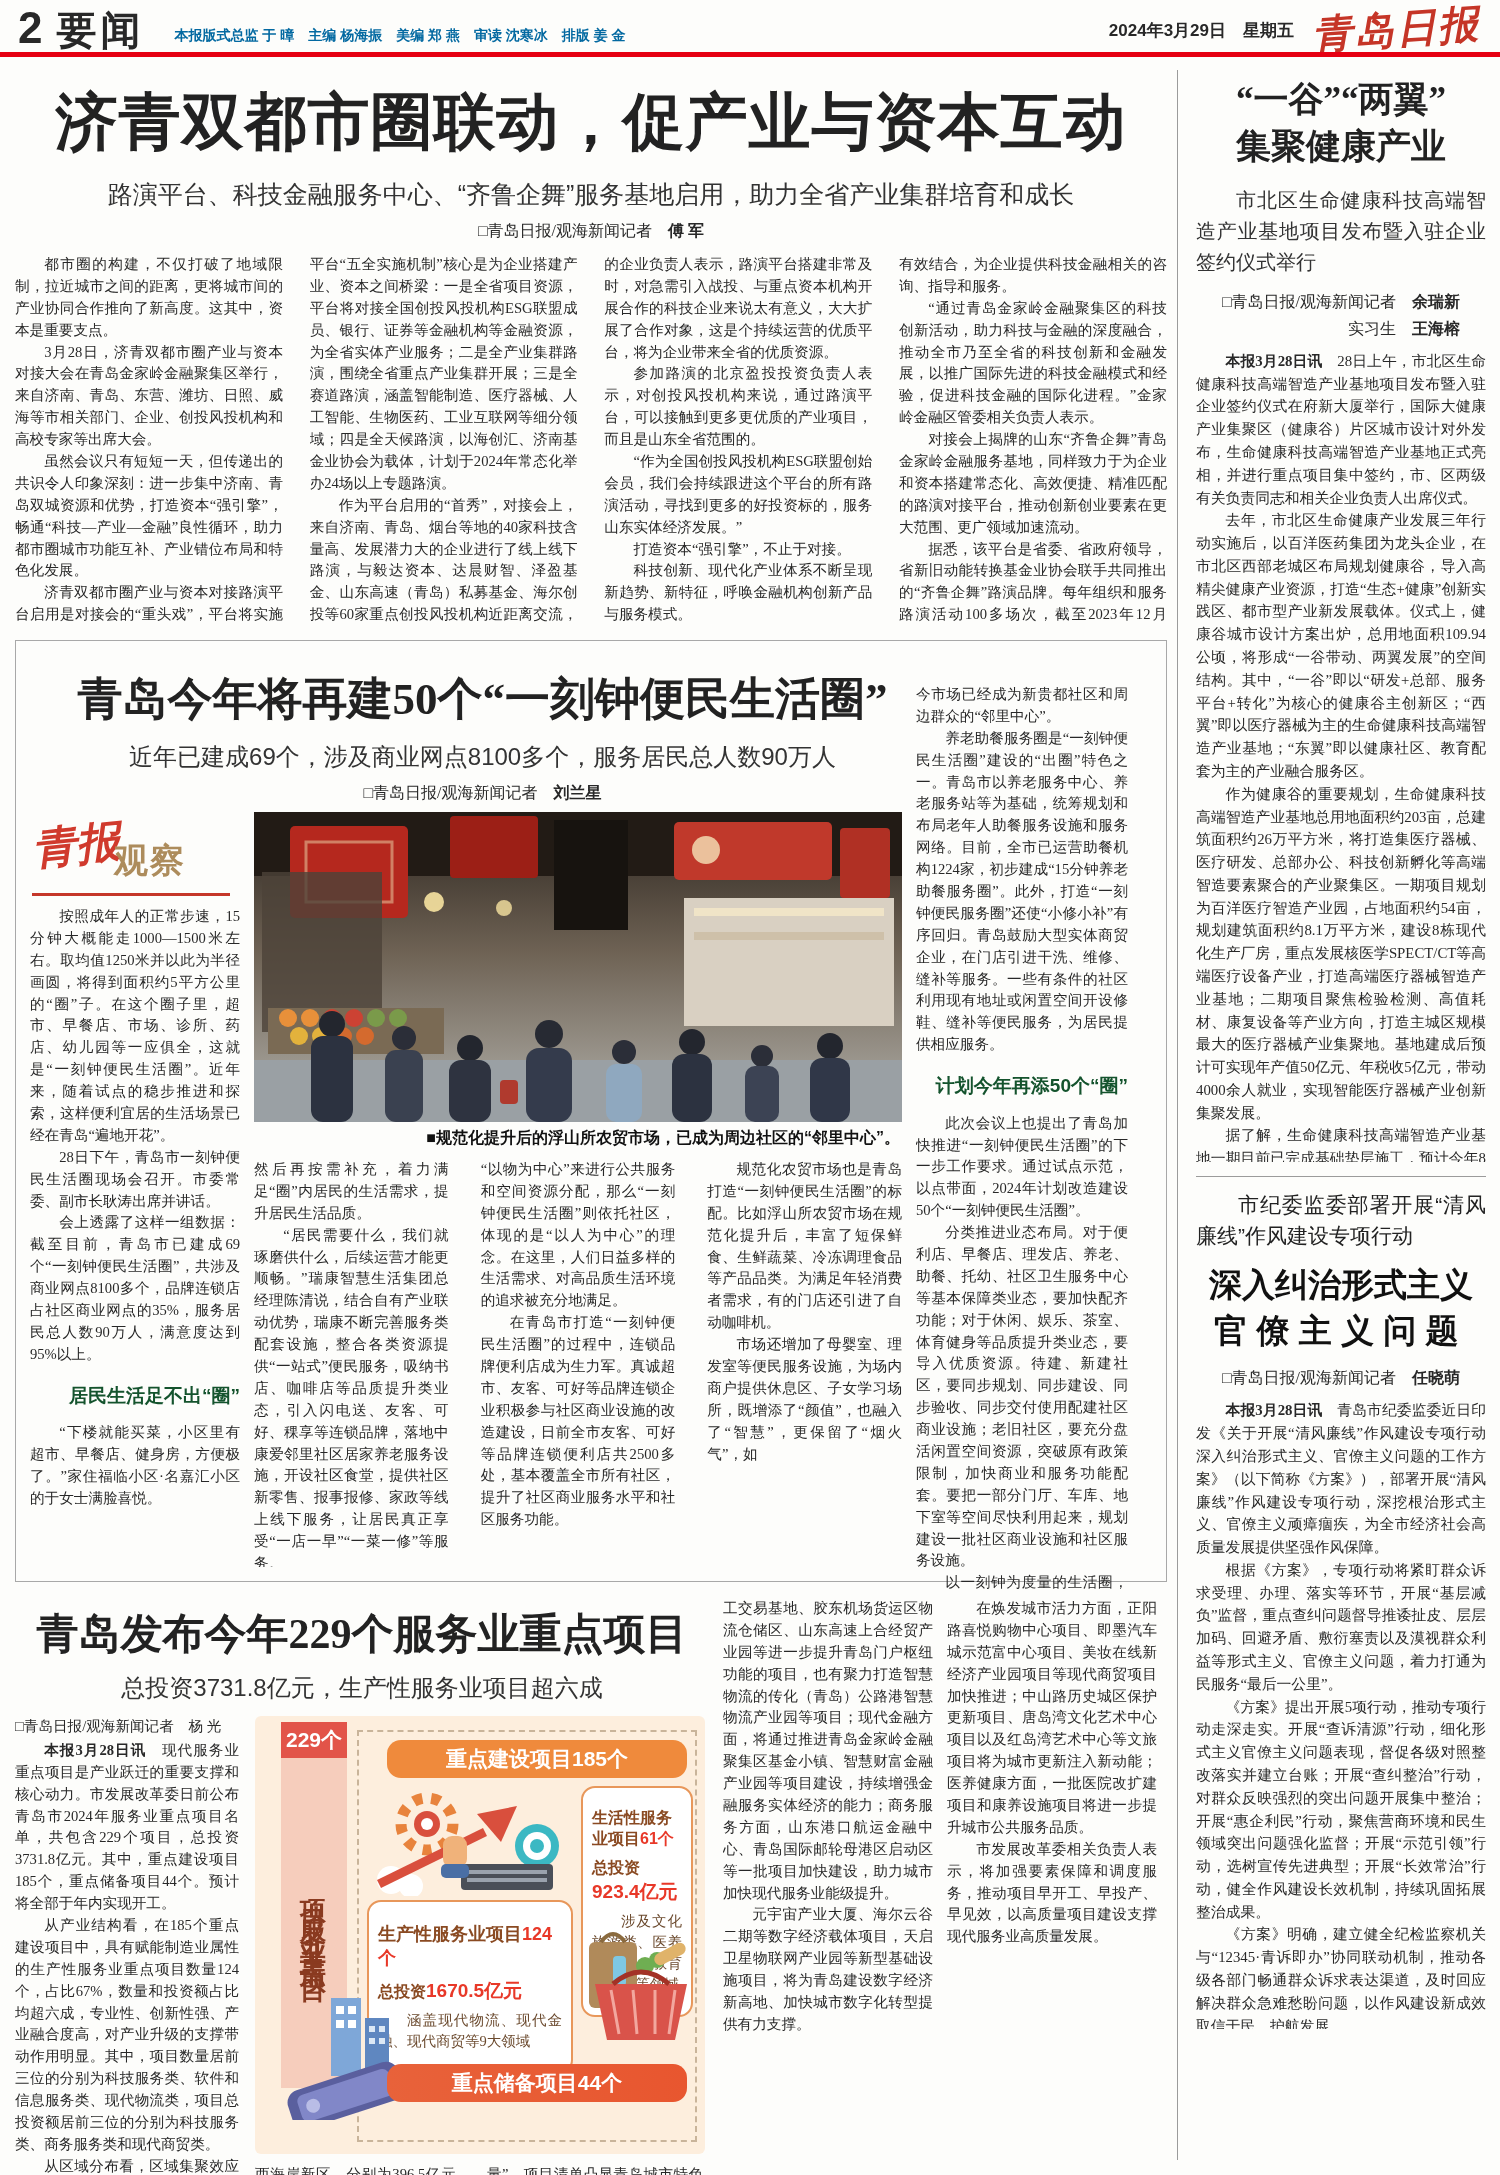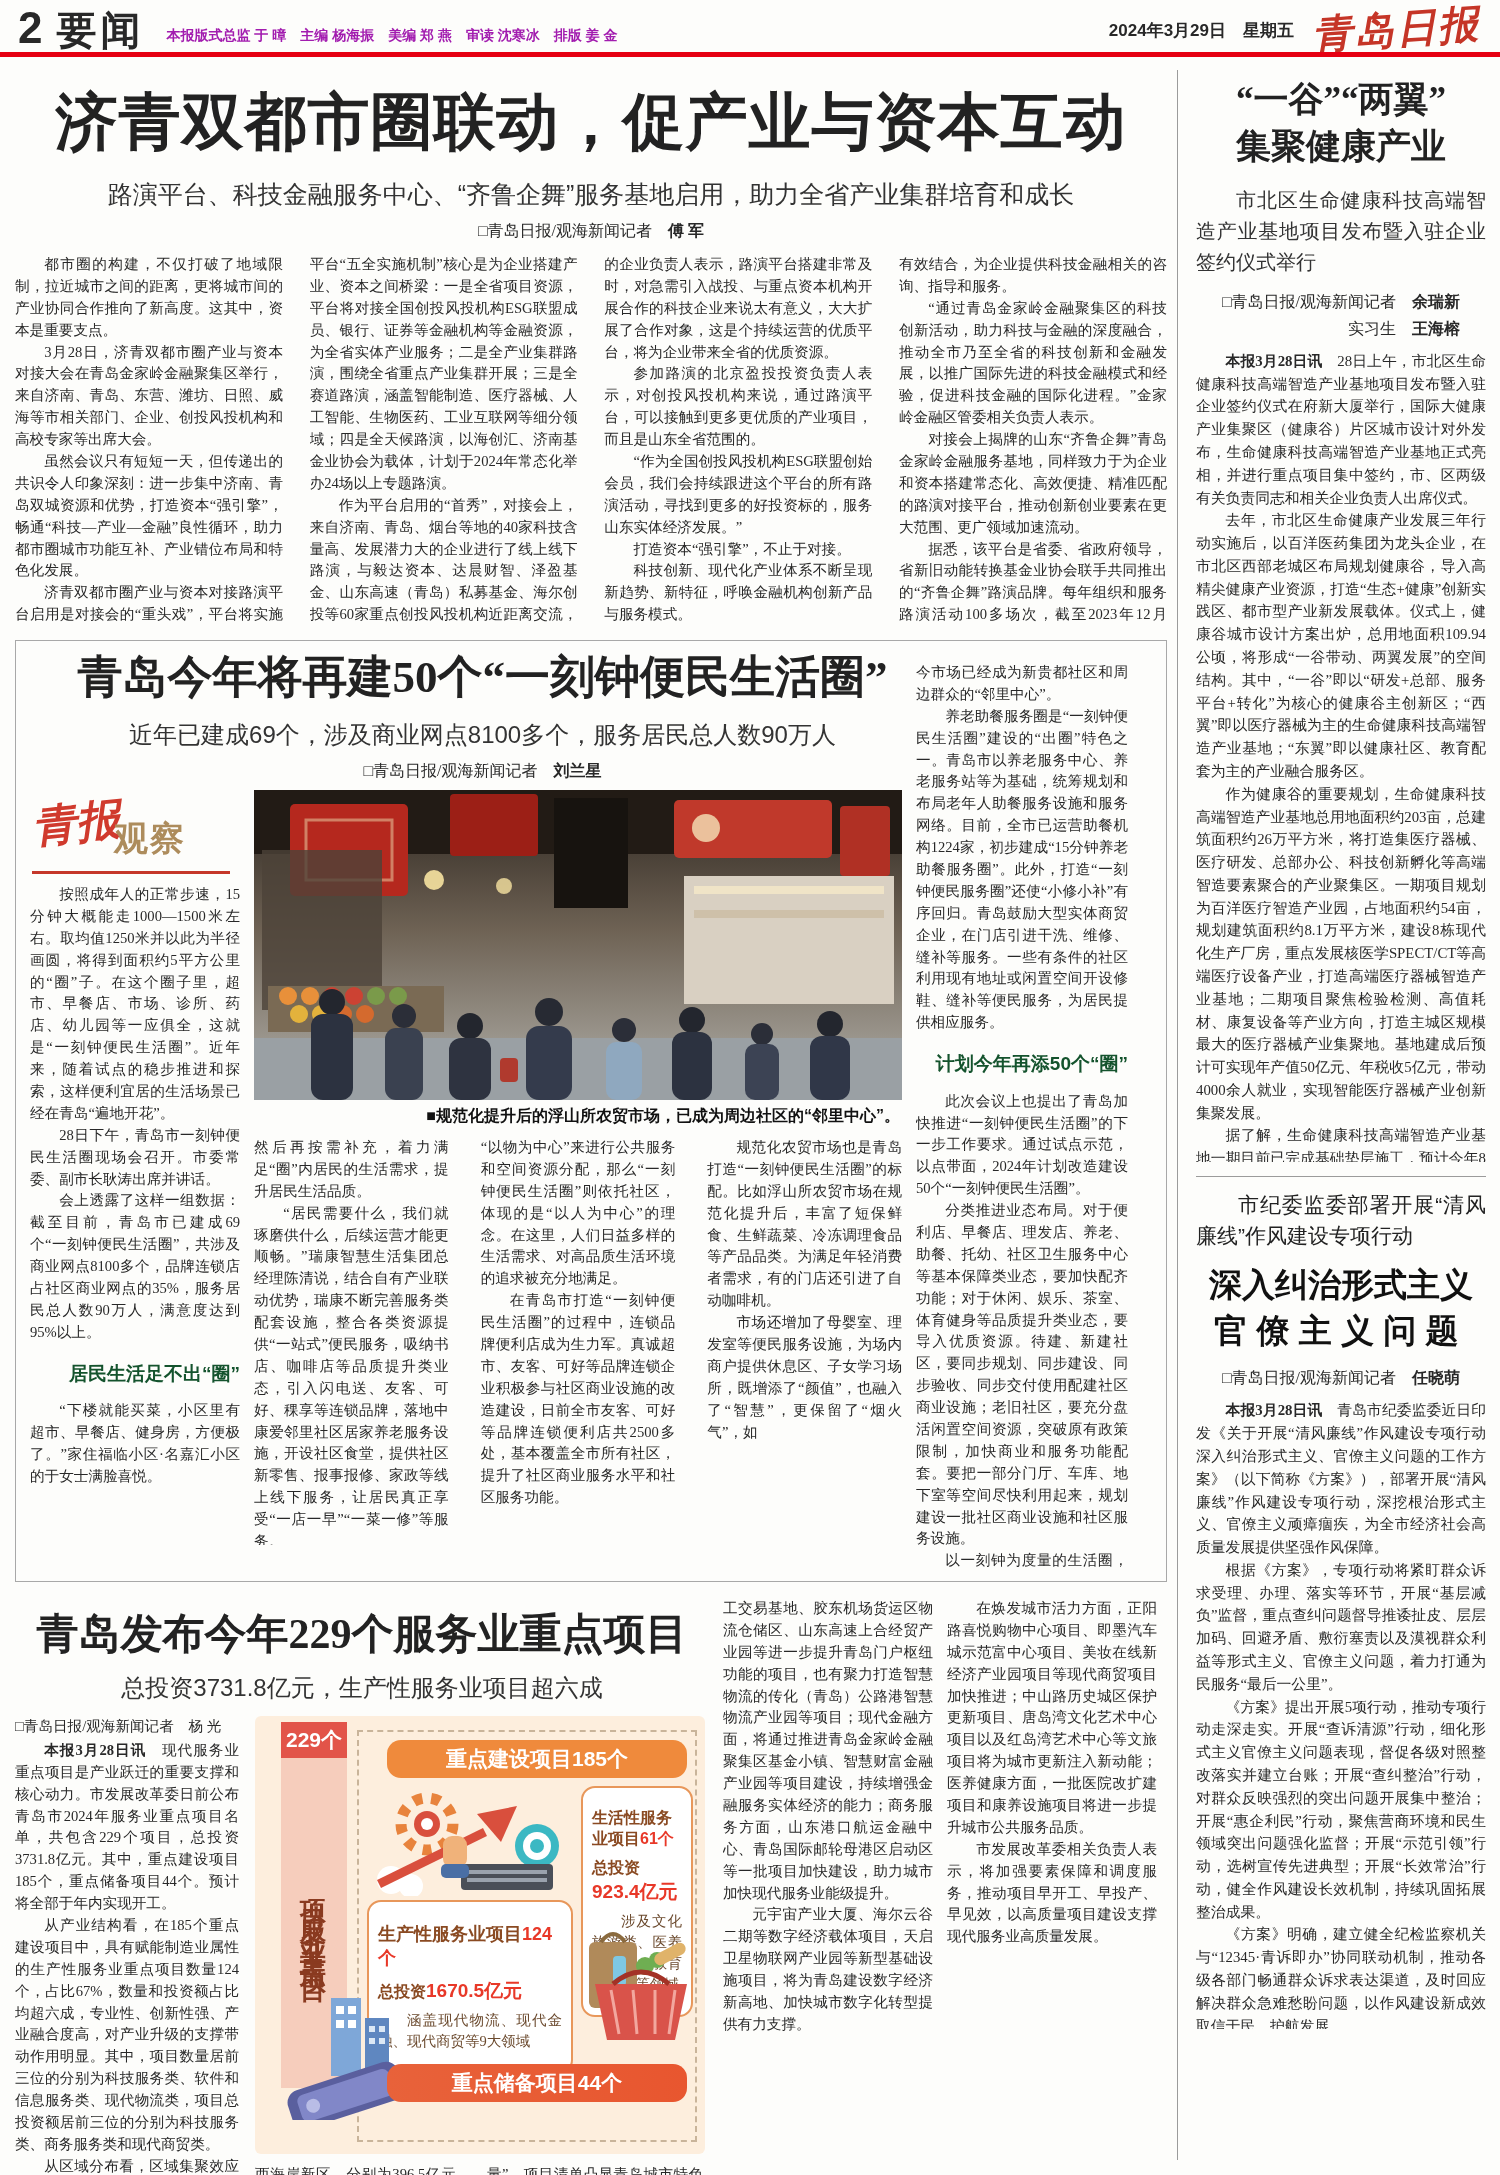--- a/index.html
+++ b/index.html
@@ -7,21 +7,21 @@
     --ig_bg:#fdeedd; --ig_bar:#f6cdbc; --ig_red:#e25449; --ig_orange:#ef8a3c;
     --ig_deep:#e8623a; --ig_brown:#8a4a22; --num_red:#e83828;
   }
   *{margin:0;padding:0;box-sizing:border-box;}
   html,body{width:1500px;height:2175px;background:#fdfdfb;overflow:hidden;
     font-family:"Liberation Serif","DejaVu Serif",serif;color:#282828;}
   .hdr{position:absolute;left:0;top:0;width:1500px;height:52px;}
   .hdr-left{position:absolute;left:18px;bottom:4px;display:flex;align-items:flex-end;gap:14px;}
   .pageno{font-family:"Liberation Sans","DejaVu Sans",sans-serif;font-weight:bold;font-size:44px;line-height:0.9;}
   .section{font-family:"Liberation Sans","DejaVu Sans",sans-serif;font-weight:900;font-size:40px;line-height:0.9;letter-spacing:4px;}
-  .staff{font-family:"Liberation Sans","DejaVu Sans",sans-serif;font-weight:bold;font-size:14px;color:#a21caf;margin-left:8px;margin-bottom:3px;}
+  .staff{font-family:"Liberation Sans","DejaVu Sans",sans-serif;font-weight:bold;font-size:14px;color:#0369a1;margin-left:16px;margin-bottom:3px;}
   .hdr-right{position:absolute;right:20px;bottom:2px;display:flex;align-items:flex-end;gap:18px;}
   .date{font-family:"Liberation Sans","DejaVu Sans",sans-serif;font-weight:bold;font-size:17px;margin-bottom:8px;}
   .masthead{font-family:"Liberation Serif",serif;font-style:italic;font-weight:900;font-size:40px;
     color:var(--masthead_red);transform:rotate(-4deg);letter-spacing:2px;line-height:1;}
   .redline{position:absolute;left:0;top:52px;width:1500px;height:5px;background:var(--accent);}
   .vdivider{position:absolute;left:1177px;top:70px;height:2090px;width:1px;background:#9b9b9b;}
 
   .main{position:absolute;left:15px;top:66px;width:1152px;}
   .sidebar{position:absolute;left:1196px;top:70px;width:290px;}
 
@@ -34,21 +34,21 @@
   .col{font-size:14.6px;line-height:1.5;overflow:hidden;}
 
   
   .a1-head{font-size:62px;font-weight:900;text-align:center;letter-spacing:1px;color:#222;margin-top:14px;}
   .a1-sub{font-size:25px;text-align:center;margin-top:14px;color:#333;font-family:"Liberation Sans","DejaVu Sans",sans-serif;}
   .byline-c{font-size:16px;text-align:center;margin-top:10px;}
   .a1-body{display:flex;justify-content:space-between;margin-top:12px;height:372px;}
   .a1-body .col{width:268px;}
 
   
-  .a2{border:1px solid #a8a8a8;margin-top:14px;padding:0 14px 12px 14px;height:942px;position:relative;}
+  .a2{border:1px solid #a8a8a8;margin-top:14px;padding:22px 14px 12px 14px;height:942px;position:relative;}
   .a2-top{width:905px;}
   .a2-head{font-size:45px;font-weight:900;text-align:center;color:#222;margin-top:6px;}
   .a2-sub{font-size:24px;text-align:center;margin-top:12px;font-family:"Liberation Sans","DejaVu Sans",sans-serif;color:#333;}
   .a2-grid{display:flex;gap:14px;margin-top:8px;}
   .a2-colL{width:210px;flex:none;}
   .a2-mid{width:648px;flex:none;}
   .a2-colR{width:212px;flex:none;margin-top:-128px;}
   .a2-colL .col{height:600px;}
   .a2-colR.col{height:905px;}
   .qbgc{width:200px;height:80px;position:relative;margin:4px 0 10px 2px;}

